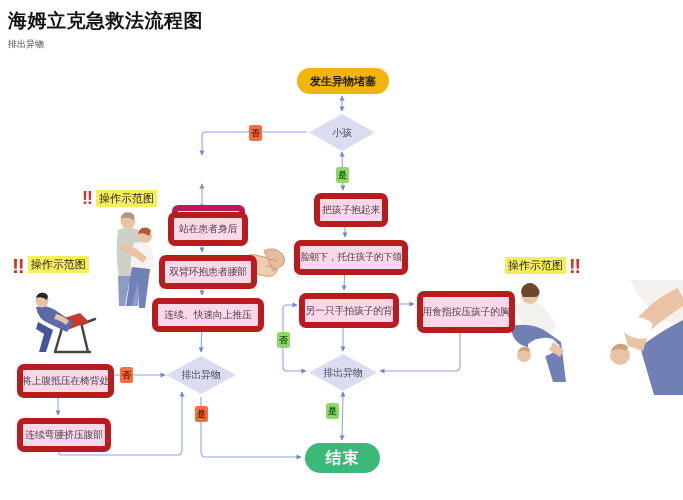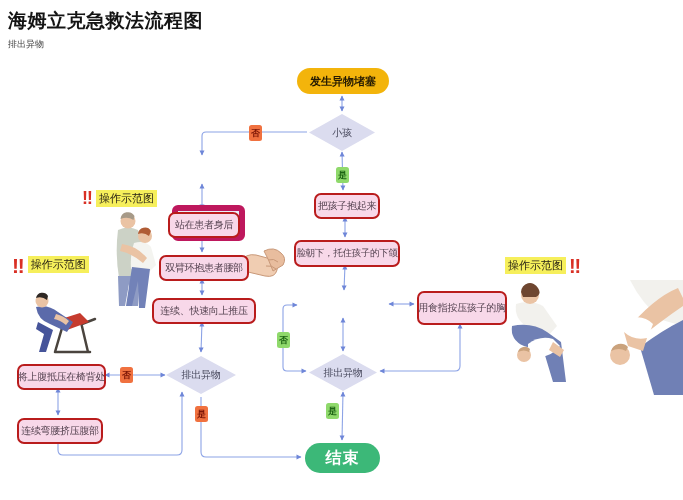--- a/index.html
+++ b/index.html
@@ -10,21 +10,21 @@
   .page-title{position:absolute;left:8px;top:8px;font-size:19px;font-weight:bold;color:#141414;letter-spacing:.5px;}
   .page-subtitle{position:absolute;left:8px;top:38px;font-size:9px;color:#3d3d3d;}
   svg.wires{position:absolute;left:0;top:0;z-index:1;}
   .edge{stroke:var(--connector);stroke-width:1.1;fill:none;}
   .node{
     position:absolute;z-index:3;display:flex;align-items:center;justify-content:center;
     text-align:center;font-size:10px;color:#544250;letter-spacing:-0.3px;white-space:nowrap;
   }
   .start{background:var(--start-bg);border-radius:13px;font-weight:bold;color:#241a02;font-size:11px;letter-spacing:0;}
   .end{background:var(--end-bg);border-radius:15px;font-weight:bold;color:#ffffff;font-size:16px;letter-spacing:1px;}
-  .process{background:var(--process-bg);border:2px solid #b91c1c;border-radius:7px;}
+  .process{background:var(--process-bg);border:6px solid #b91c1c;border-radius:7px;}
   .alt{background:var(--adult-bg);border:6px solid #be185d;border-radius:6px;color:#39414f;margin-top:47px;}
   .diamond{background:var(--decision-bg);clip-path:polygon(50% 0,100% 50%,50% 100%,0 50%);color:#45465a;text-align:center;}
   .badge{
     position:absolute;z-index:4;width:13px;height:16px;border-radius:2.5px;
     display:flex;align-items:center;justify-content:center;font-size:9px;font-weight:bold;
   }
   .badge.red{background:var(--badge-no-bg);color:#7c1606;}
   .badge.green{background:var(--badge-yes-bg);color:#1d6414;}
   .demo{position:absolute;z-index:4;display:flex;align-items:flex-start;gap:3px;}
   .demo .mark{color:var(--warn);font-weight:bold;font-size:18px;line-height:16px;}
@@ -72,20 +72,21 @@
   <div class="node diamond" style="left:309px;top:114px;width:66px;height:37px">小孩</div>
   <div class="node alt" style="left:172px;top:158px;width:61px;height:24px">成年人</div>
   <div class="node process" style="left:168px;top:212px;width:68px;height:22px">站在患者身后</div>
   <div class="node process" style="left:159px;top:255px;width:86px;height:22px">双臂环抱患者腰部</div>
   <div class="node process" style="left:152px;top:298px;width:100px;height:22px">连续、快速向上推压</div>
   <div class="node diamond" style="left:166px;top:356px;width:70px;height:38px">排出异物</div>
   <div class="node process" style="left:17px;top:364px;width:85px;height:22px">将上腹抵压在椅背处</div>
   <div class="node process" style="left:17px;top:418px;width:82px;height:22px">连续弯腰挤压腹部</div>
   <div class="node process" style="left:314px;top:193px;width:62px;height:22px">把孩子抱起来</div>
   <div class="node process" style="left:294px;top:240px;width:102px;height:23px;font-size:9.5px">脸朝下，托住孩子的下颌</div>
+  <div class="node process" style="left:299px;top:293px;width:88px;height:23px">另一只手拍孩子的背</div>
   <div class="node process" style="left:417px;top:291px;width:86px;height:30px">用食指按压孩子的胸</div>
   <div class="node diamond" style="left:309px;top:354px;width:68px;height:37px">排出异物</div>
   <div class="node end" style="left:305px;top:443px;width:75px;height:30px">结束</div>
 
   <div class="badge red" style="left:249px;top:125px">否</div>
   <div class="badge green" style="left:336px;top:167px">是</div>
   <div class="badge red" style="left:120px;top:367px">否</div>
   <div class="badge red" style="left:195px;top:406px">是</div>
   <div class="badge green" style="left:277px;top:332px">否</div>
   <div class="badge green" style="left:326px;top:403px">是</div>

